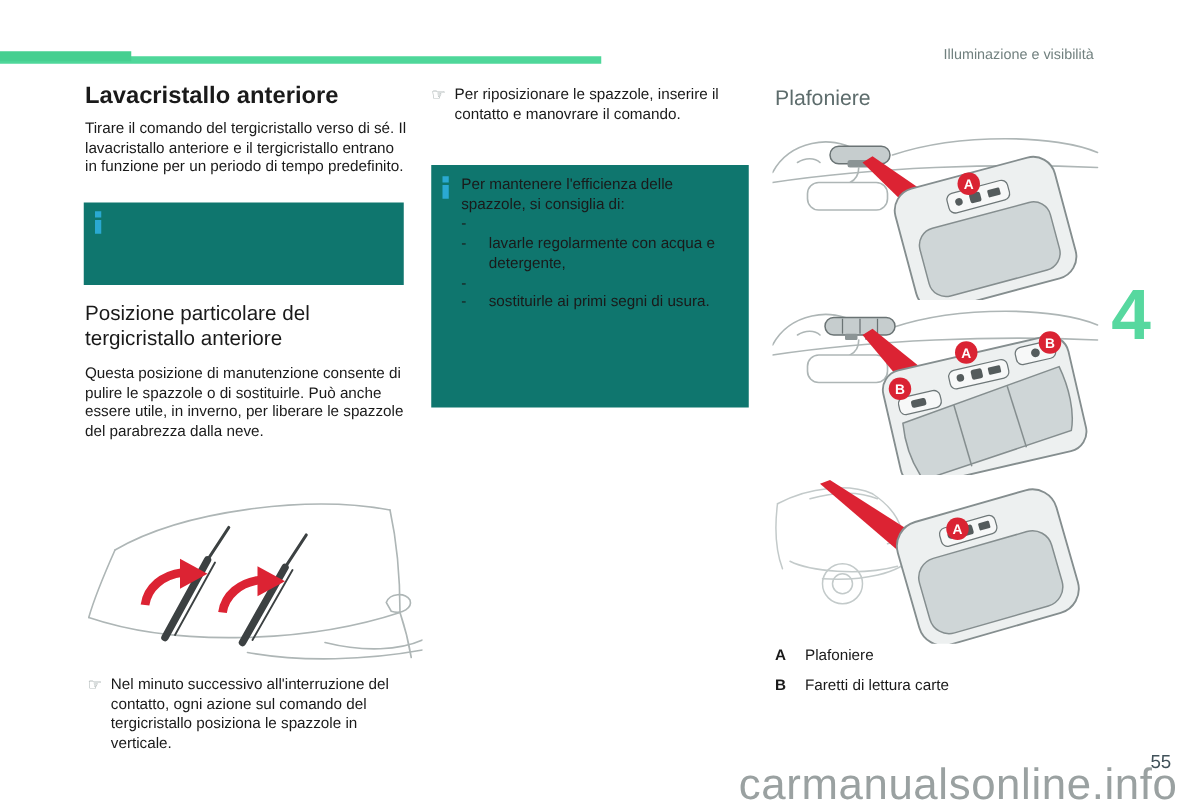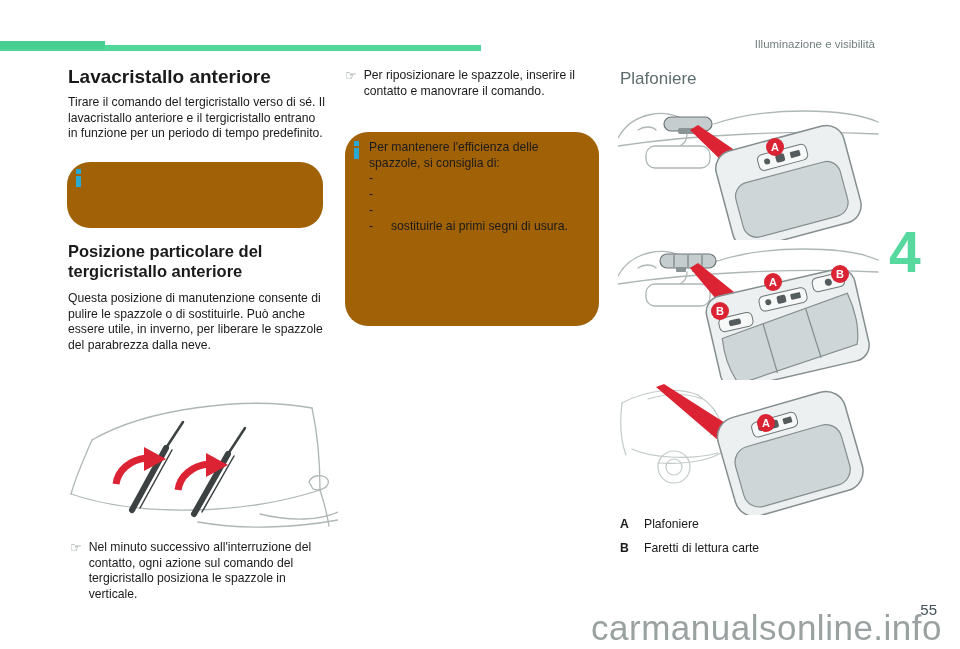--- a/index.html
+++ b/index.html
@@ -11,24 +11,24 @@
   
   .green-bar{top:45px;left:0;width:481px;height:6px;background:#4fd79a;}
   .green-bar-cap{top:41px;left:0;width:105px;height:8px;background:#46cf90;}
   .page-header{top:38px;right:85px;font-size:11.5px;color:#71807f;}
   .chapter-num{top:224px;left:889px;font-size:57px;font-weight:bold;color:#57d89f;line-height:1;}
   .page-num{top:601px;right:23px;font-size:15px;font-weight:normal;color:#41525a;}
   .watermark{bottom:1px;right:18px;font-size:35px;color:#9aa1a1;letter-spacing:0.5px;}
   
   .h1{font-size:19px;font-weight:bold;line-height:1.2;}
   .para{font-size:12.2px;line-height:1.29;}
-  .sec-title{font-size:16.5px;font-weight:bold;line-height:1.22;}
+  .sec-title{font-size:16.5px;font-weight:normal;line-height:1.22;}
   .plafo-title{font-size:17px;color:#5d6c6c;}
   
-  .infobox{background:#a16207;border-radius:23px;}
+  .infobox{background:#0f766e;}
   .i-icon{display:inline-block;width:5px;}
   .i-icon .dot{width:5px;height:5px;background:#2aa9d2;margin-bottom:2px;}
   .i-icon .bar{width:5px;height:11px;background:#2aa9d2;}
   
   .pointer-row{display:flex;align-items:flex-start;}
   .hand{font-size:13px;color:#7b8888;margin-right:7px;line-height:1.2;}
   .info-item{display:flex;}
   .info-item .dash{width:22px;flex:0 0 22px;}
   .info-item .itxt{width:200px;}
   
@@ -116,20 +116,21 @@
     <div class="abs" style="top:9px;left:9px;">
       <span class="i-icon"><div class="dot"></div><div class="bar"></div></span>
     </div>
     <div class="abs para" style="top:8px;left:24px;width:224px;">
       <div>Per mantenere l'efficienza delle spazzole, si consiglia di:</div>
       <div class="info-item">
         <span class="dash">-</span>
       </div>
       <div class="info-item">
         <span class="dash">-</span>
+        <span class="itxt">lavarle regolarmente con acqua e detergente,</span>
       </div>
       <div class="info-item">
         <span class="dash">-</span>
       </div>
       <div class="info-item">
         <span class="dash">-</span>
         <span class="itxt">sostituirle ai primi segni di usura.</span>
       </div>
     </div>
   </div>

